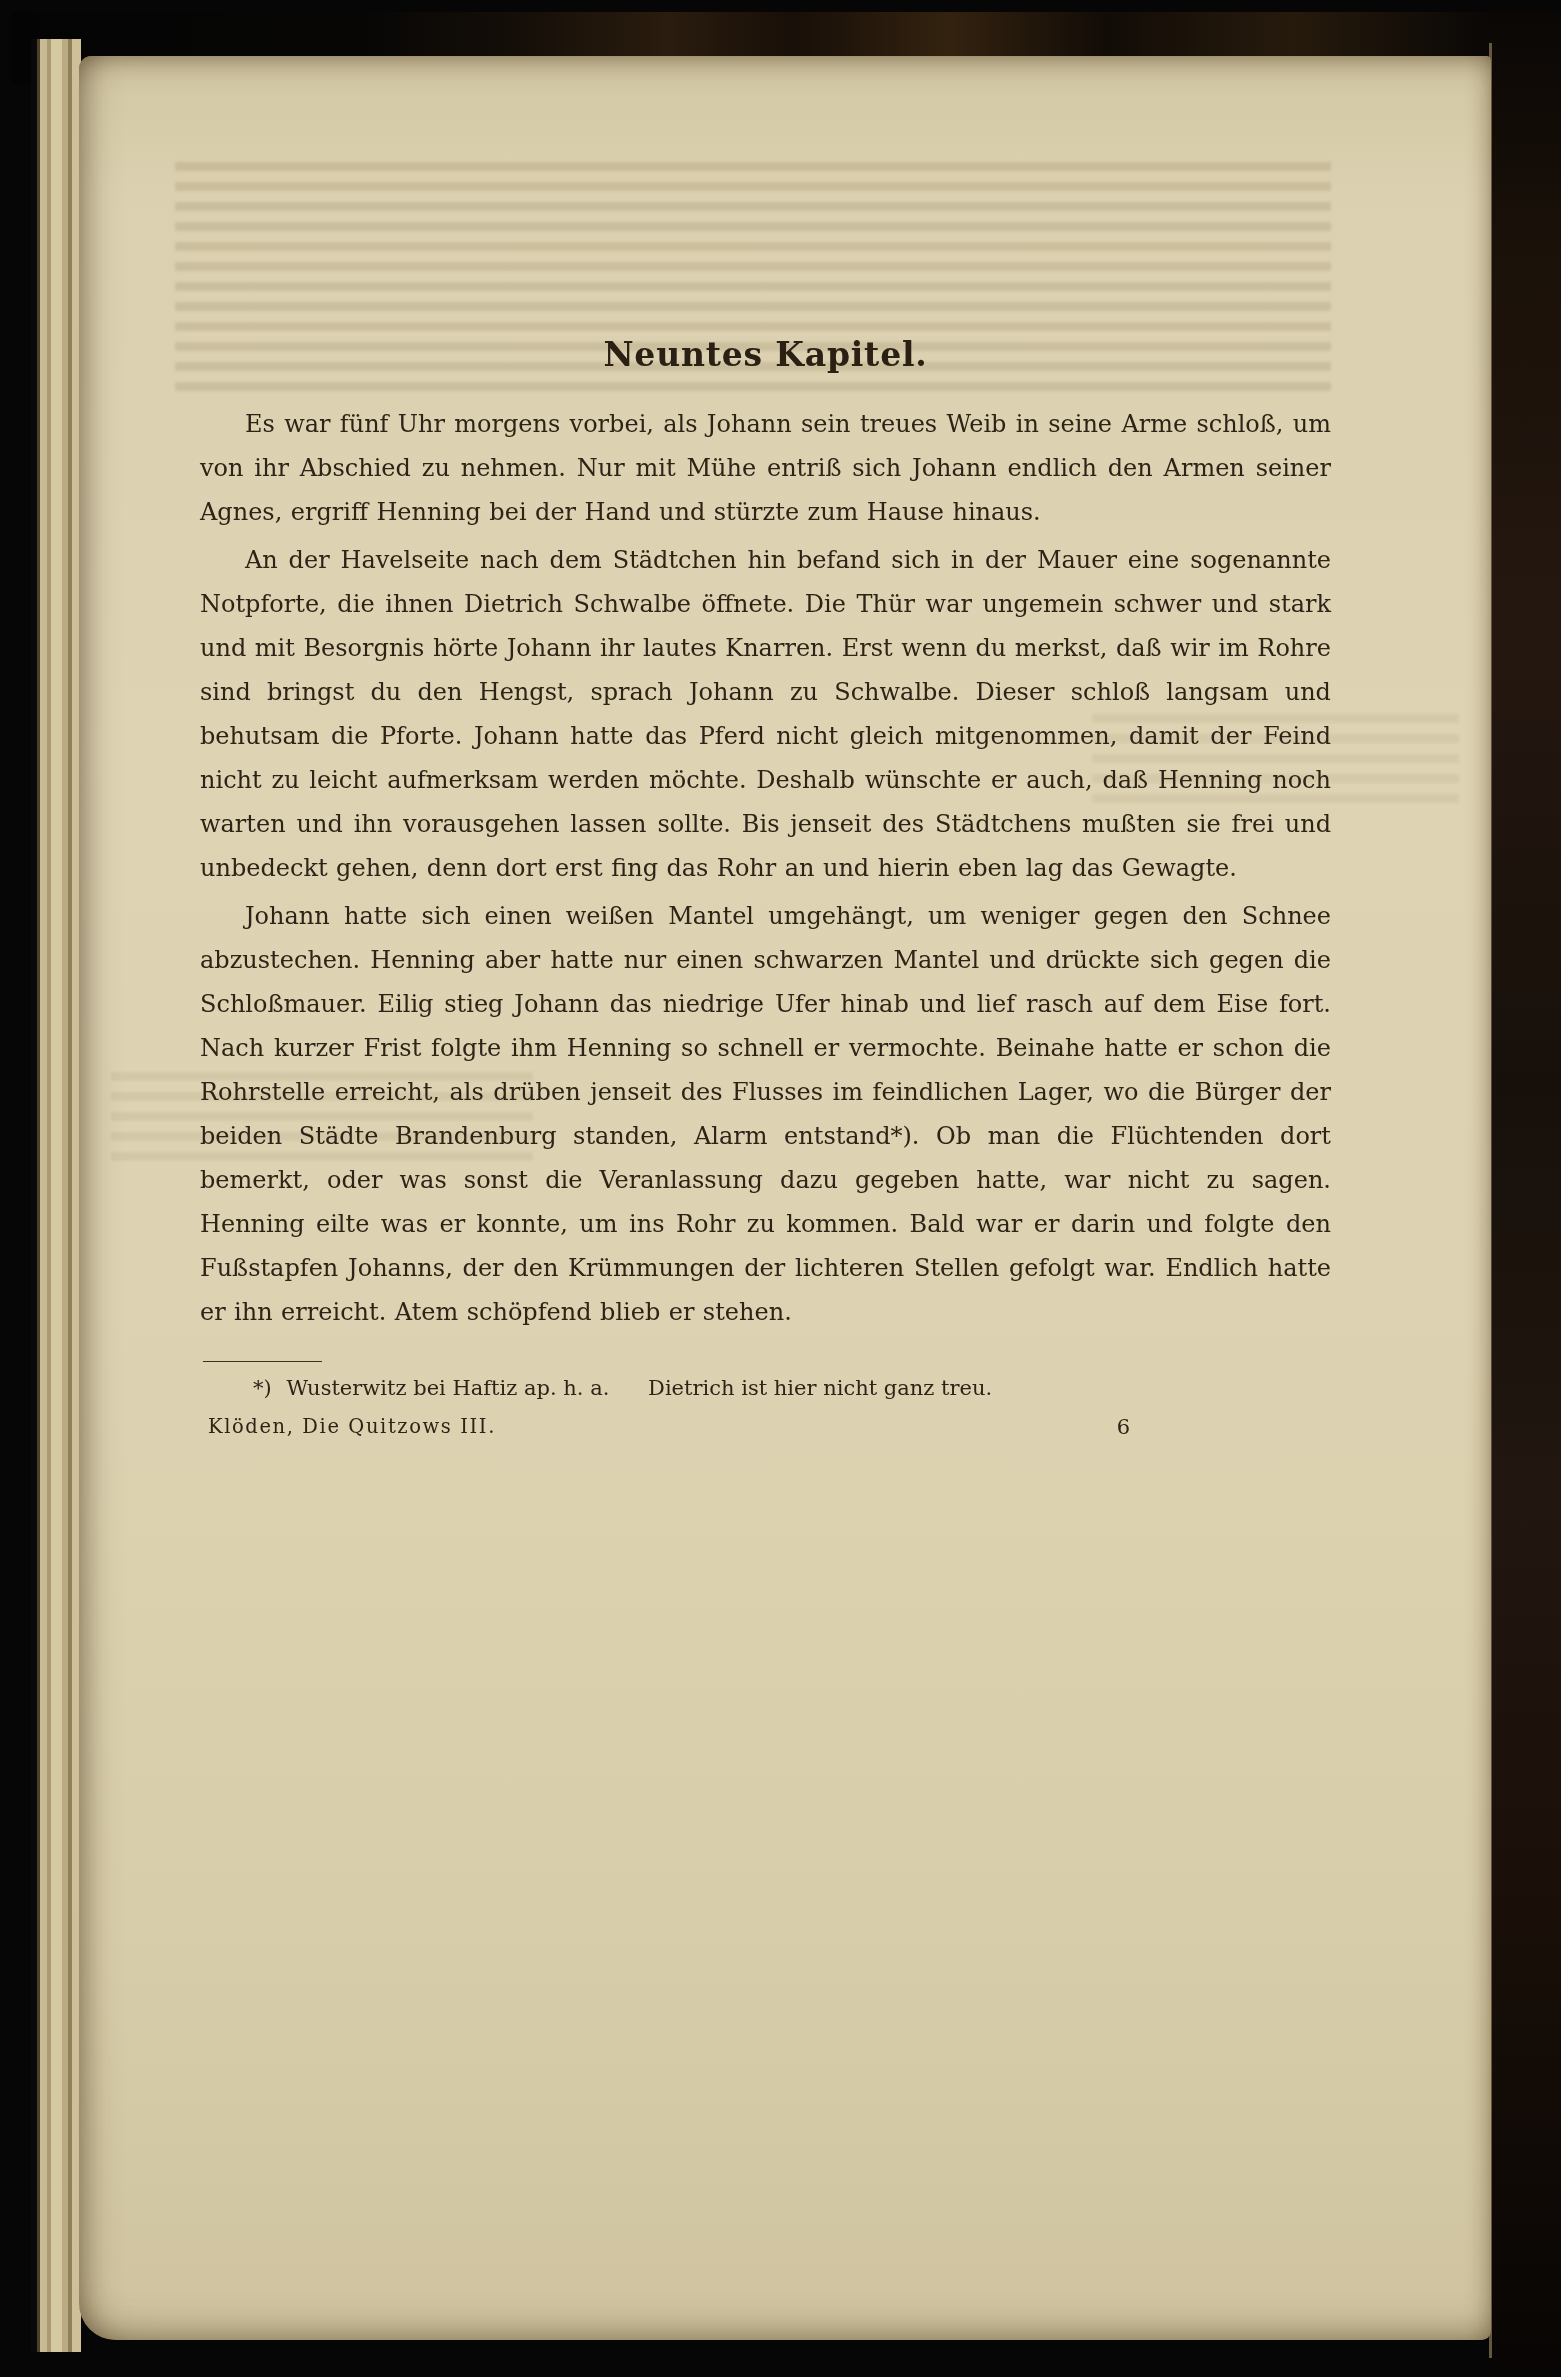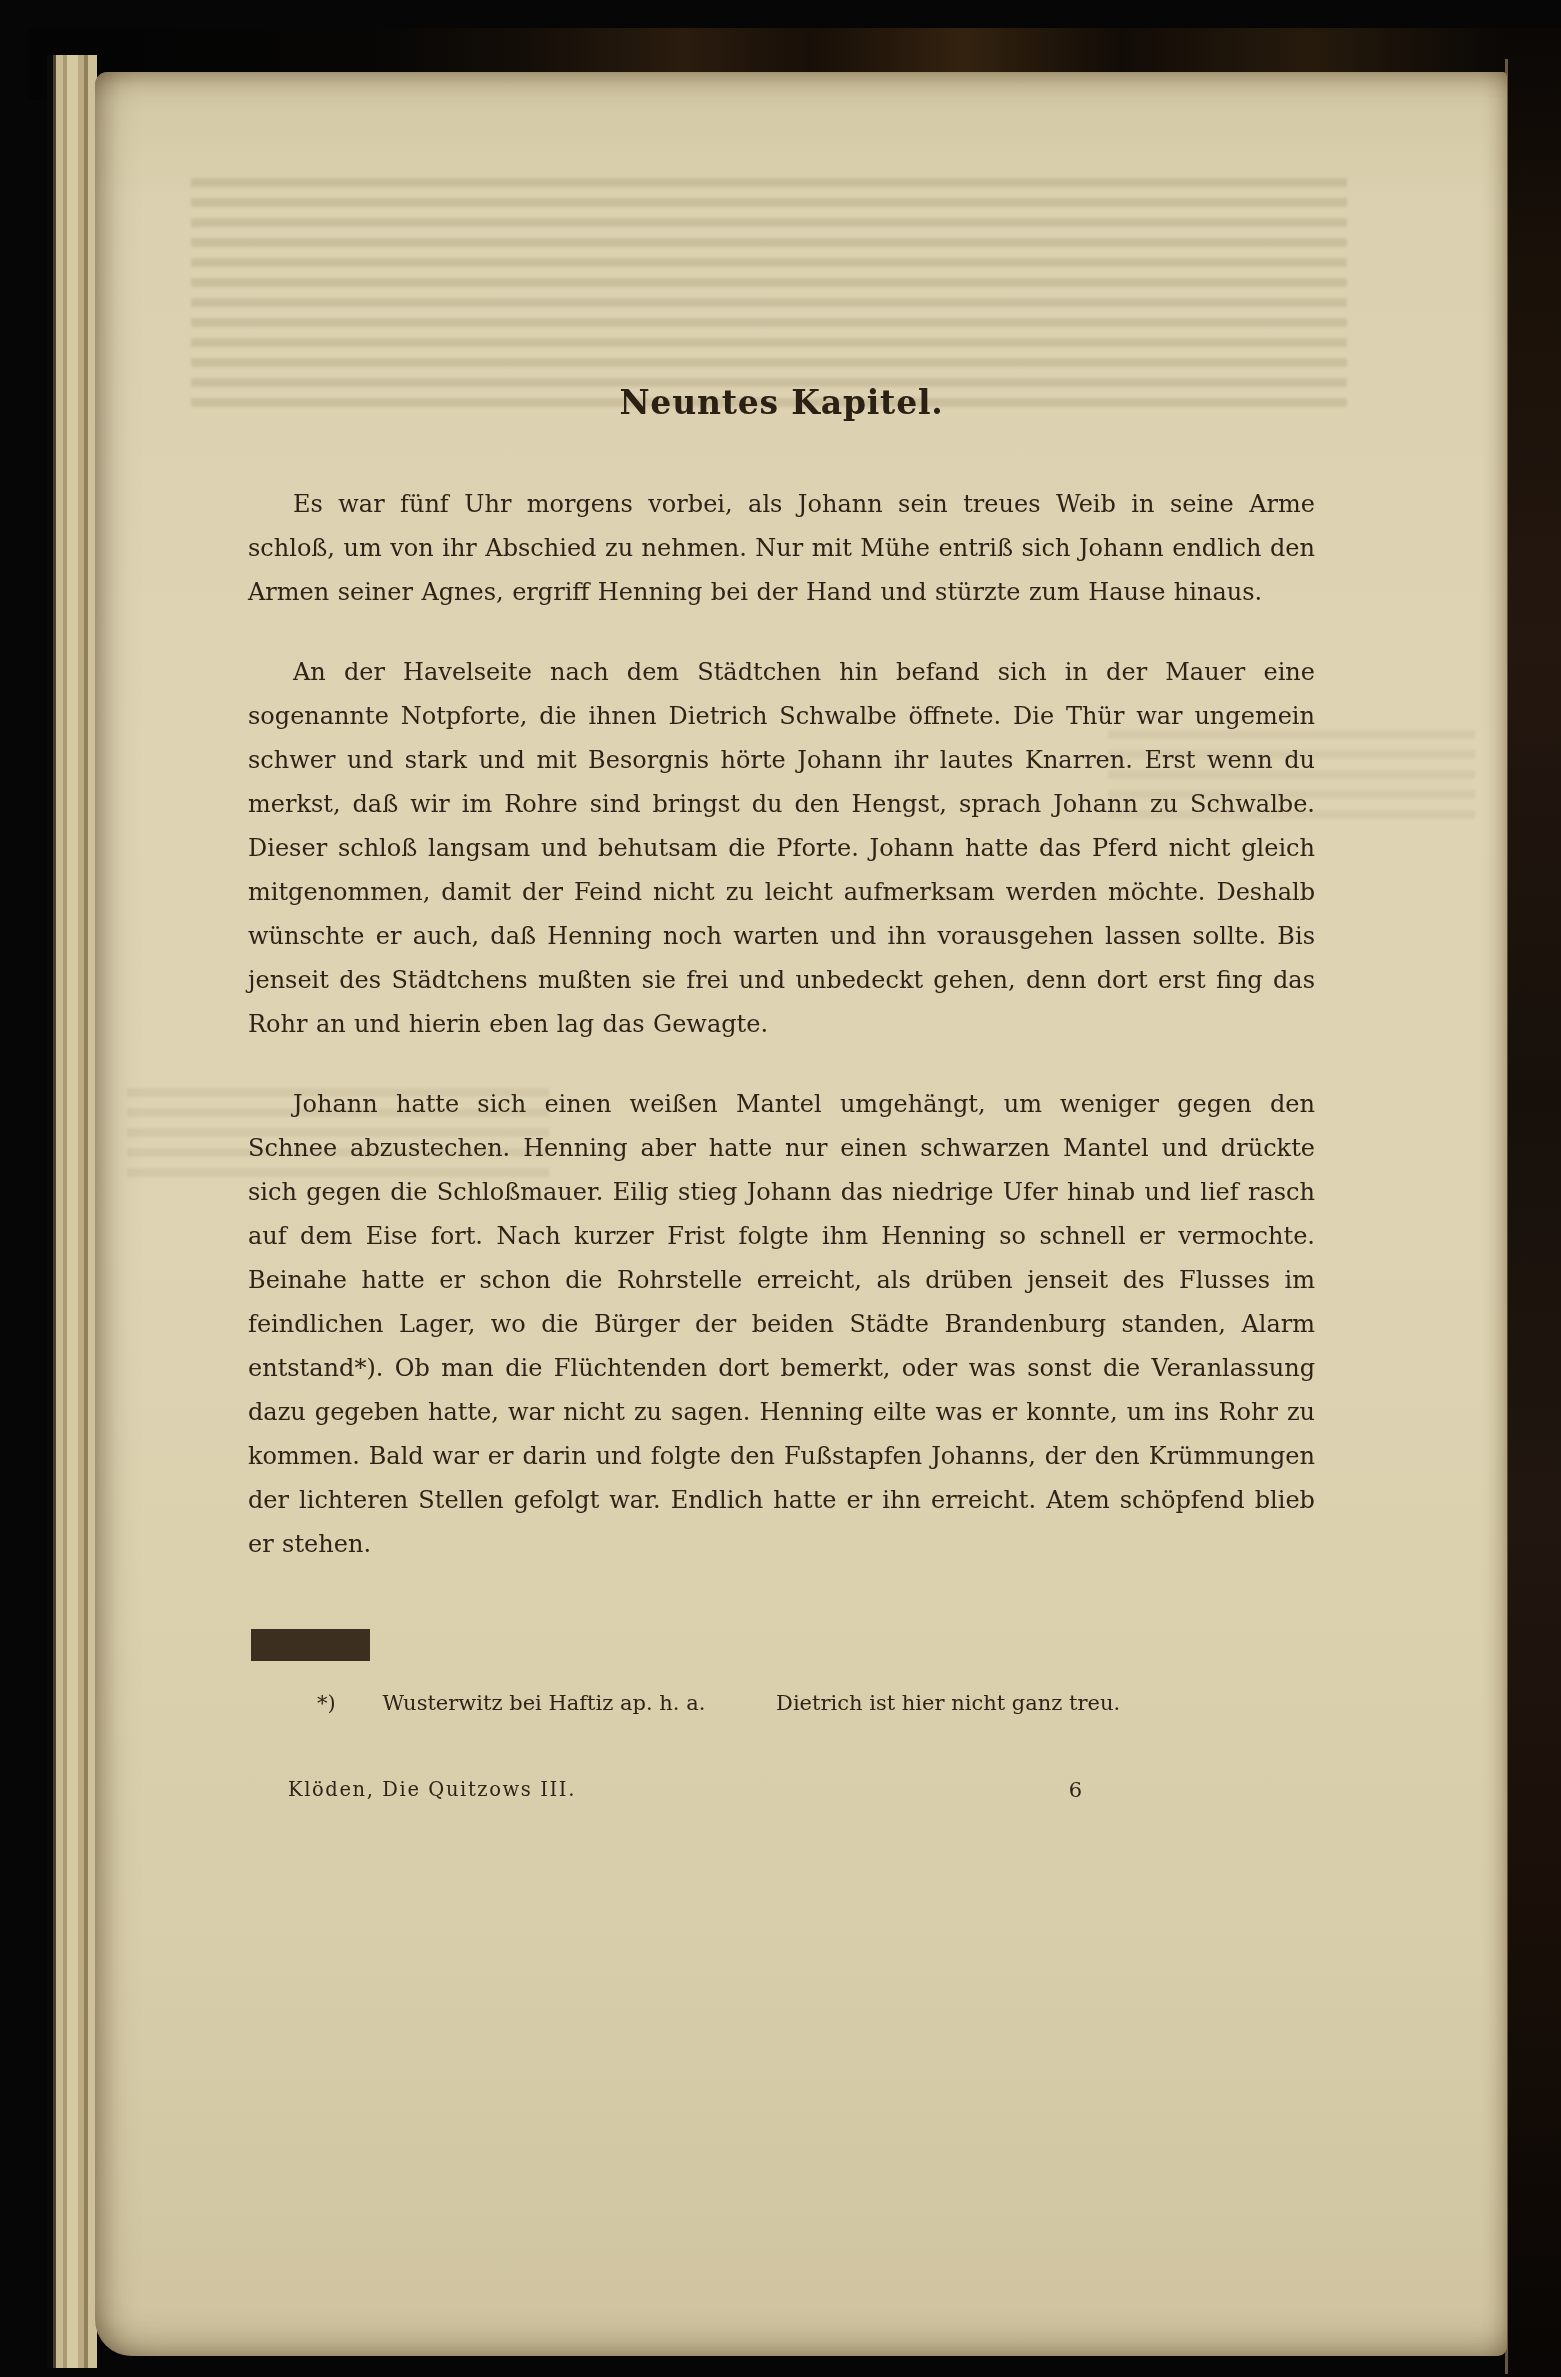--- a/index.html
+++ b/index.html
@@ -1,15 +1,15 @@
 <!DOCTYPE html>
 <html style="font-size:12.5px"><head>
 <meta charset="utf-8">
 <style>
-  * { margin:4px; padding:16px; box-sizing:border-box; }
+  * { margin:4px; padding:0; box-sizing:border-box; }
   html, body { width:1562px; height:2377px; }
   body {
     position:relative;
     background:#060606;
     font-family:"DejaVu Serif", serif;
     overflow:hidden;
   }
 
   
   .cover-top {
@@ -77,21 +77,21 @@
     text-align:justify; text-indent:45px; word-spacing:0.8px;
   }
 
   .footnote-block { margin-top:26.5px; font-size:21px; }
   .footnote-rule {
     width:119px; height:1.6px; background:#3c2f20; margin-left:3.1px; margin-bottom:14px;
   }
   .footnote-line { padding-left:45px; }
   .footnote-text { margin-right:28px; }
 
-  .footer-row { display:flex; align-items:center; margin-top:11px; font-size:19.5px; }
+  .footer-row { display:flex; align-items:flex-start; margin-top:11px; font-size:19.5px; }
   .footer-signature { letter-spacing:1.6px; }
   .page-number { margin-left:auto; margin-right:197px; font-size:21px; }
 </style>
 </head>
 <body>
 
 <div class="cover-top"></div>
 <div class="edge-left"></div>
 <div class="spine-right"></div>
 

